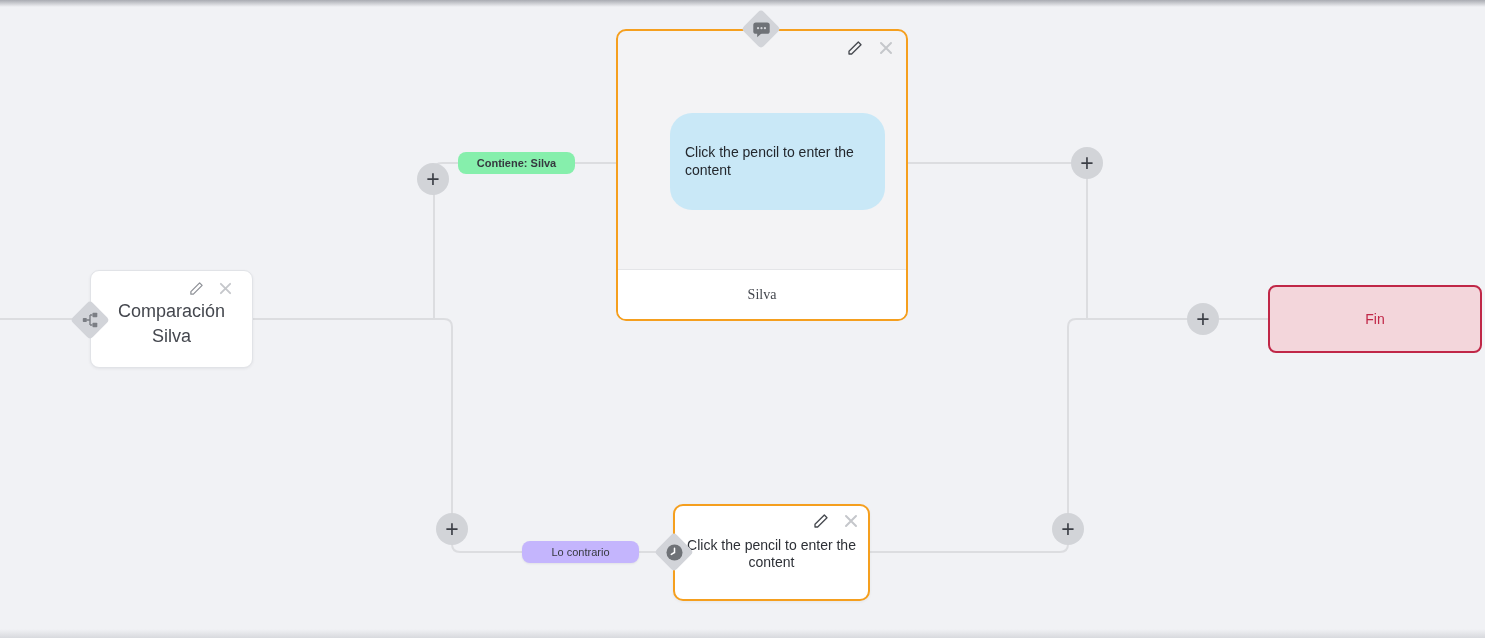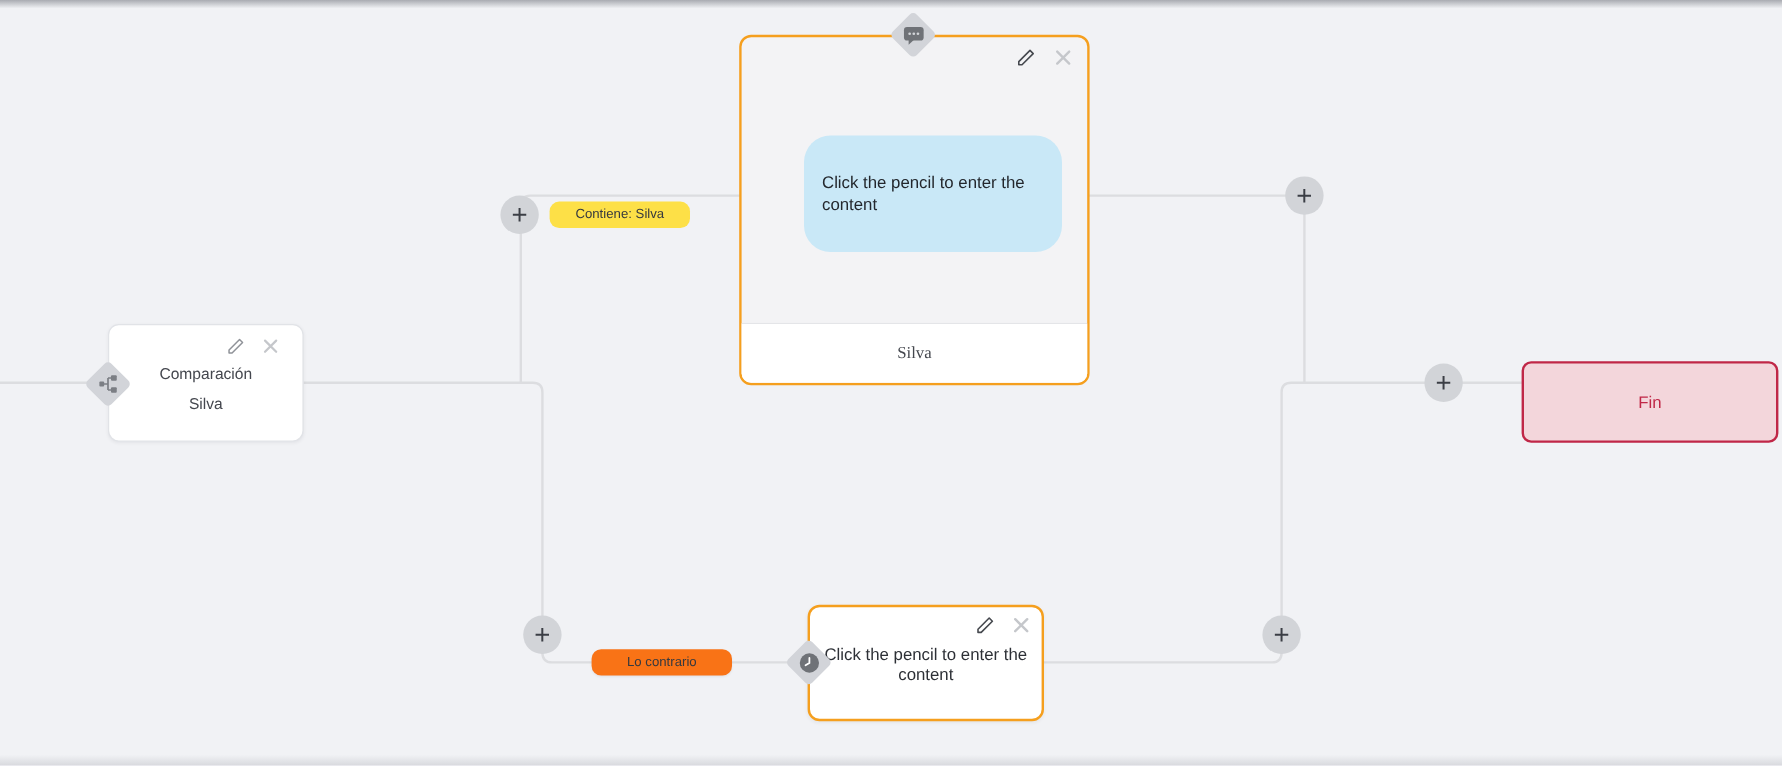--- a/index.html
+++ b/index.html
@@ -18,21 +18,21 @@
 
   .card { position:absolute; box-sizing:border-box; }
 
   
   .condition-card {
     left:90px; top:270px; width:163px; height:98px;
     background:#ffffff; border:1px solid #e1e3e7; border-radius:9px;
     box-shadow:0 1px 3px rgba(40,44,55,0.07);
   }
   .cond-icons { position:absolute; top:10px; right:20px; display:flex; gap:15px; align-items:center; }
-  .cond-text { margin-top:28px; text-align:center; font-size:13px; color:#44474e; }
+  .cond-text { margin-top:28px; text-align:center; font-size:18px; color:#44474e; }
   .cond-text div { line-height:25px; }
 
   
   .message-card {
     left:616px; top:29px; width:292px; height:292px;
     background:#f3f3f5; border:2px solid #f59f1e; border-radius:10px;
   }
   .msg-icons { position:absolute; top:9px; right:13px; display:flex; gap:16px; align-items:center; }
   .msg-bubble {
     position:absolute; left:52px; top:82px; width:215px; height:97px;
@@ -49,31 +49,31 @@
   .wait-card {
     left:673px; top:504px; width:197px; height:97px;
     background:#ffffff; border:2px solid #f59f1e; border-radius:10px;
     box-shadow:0 1px 3px rgba(40,44,55,0.06);
   }
   .wait-icons { position:absolute; top:7px; right:10px; display:flex; gap:15px; align-items:center; }
   .wait-text { margin-top:31px; padding:0 12px; text-align:center; font-size:14px; line-height:17px; color:#2d3036; }
 
   
   .end-card {
-    left:1268px; top:301px; width:214px; height:68px;
+    left:1268px; top:285px; width:214px; height:68px;
     background:#f3d6db; border:2px solid #c02747; border-radius:8px;
     display:flex; align-items:center; justify-content:center;
     font-size:14px; color:#c02747;
   }
 
   
   .pill { position:absolute; height:22px; width:117px; border-radius:8px;
     font-size:11px; color:#36393f; text-align:center; line-height:22px; }
-  .pill-true { left:458px; top:168px; background:#fde047; }
-  .pill-false { left:493px; top:541px; background:#f97316; box-shadow:0 1px 2px rgba(40,44,55,0.08); }
+  .pill-true { left:458px; top:152px; background:#86efac;font-weight:bold; }
+  .pill-false { left:522px; top:541px; background:#c4b5fd; box-shadow:0 1px 2px rgba(40,44,55,0.08); }
 
   
   .diamond { position:absolute; width:28px; height:28px; background:#d2d4d9;
     border-radius:4px; transform:rotate(45deg); }
   .diamond-inner { position:absolute; inset:0; display:flex; align-items:center; justify-content:center;
     transform:rotate(-45deg); }
   .diamond-condition { left:76px; top:306px; }
   .diamond-message { left:747px; top:15px; }
   .diamond-wait { left:660px; top:538px; }
 

